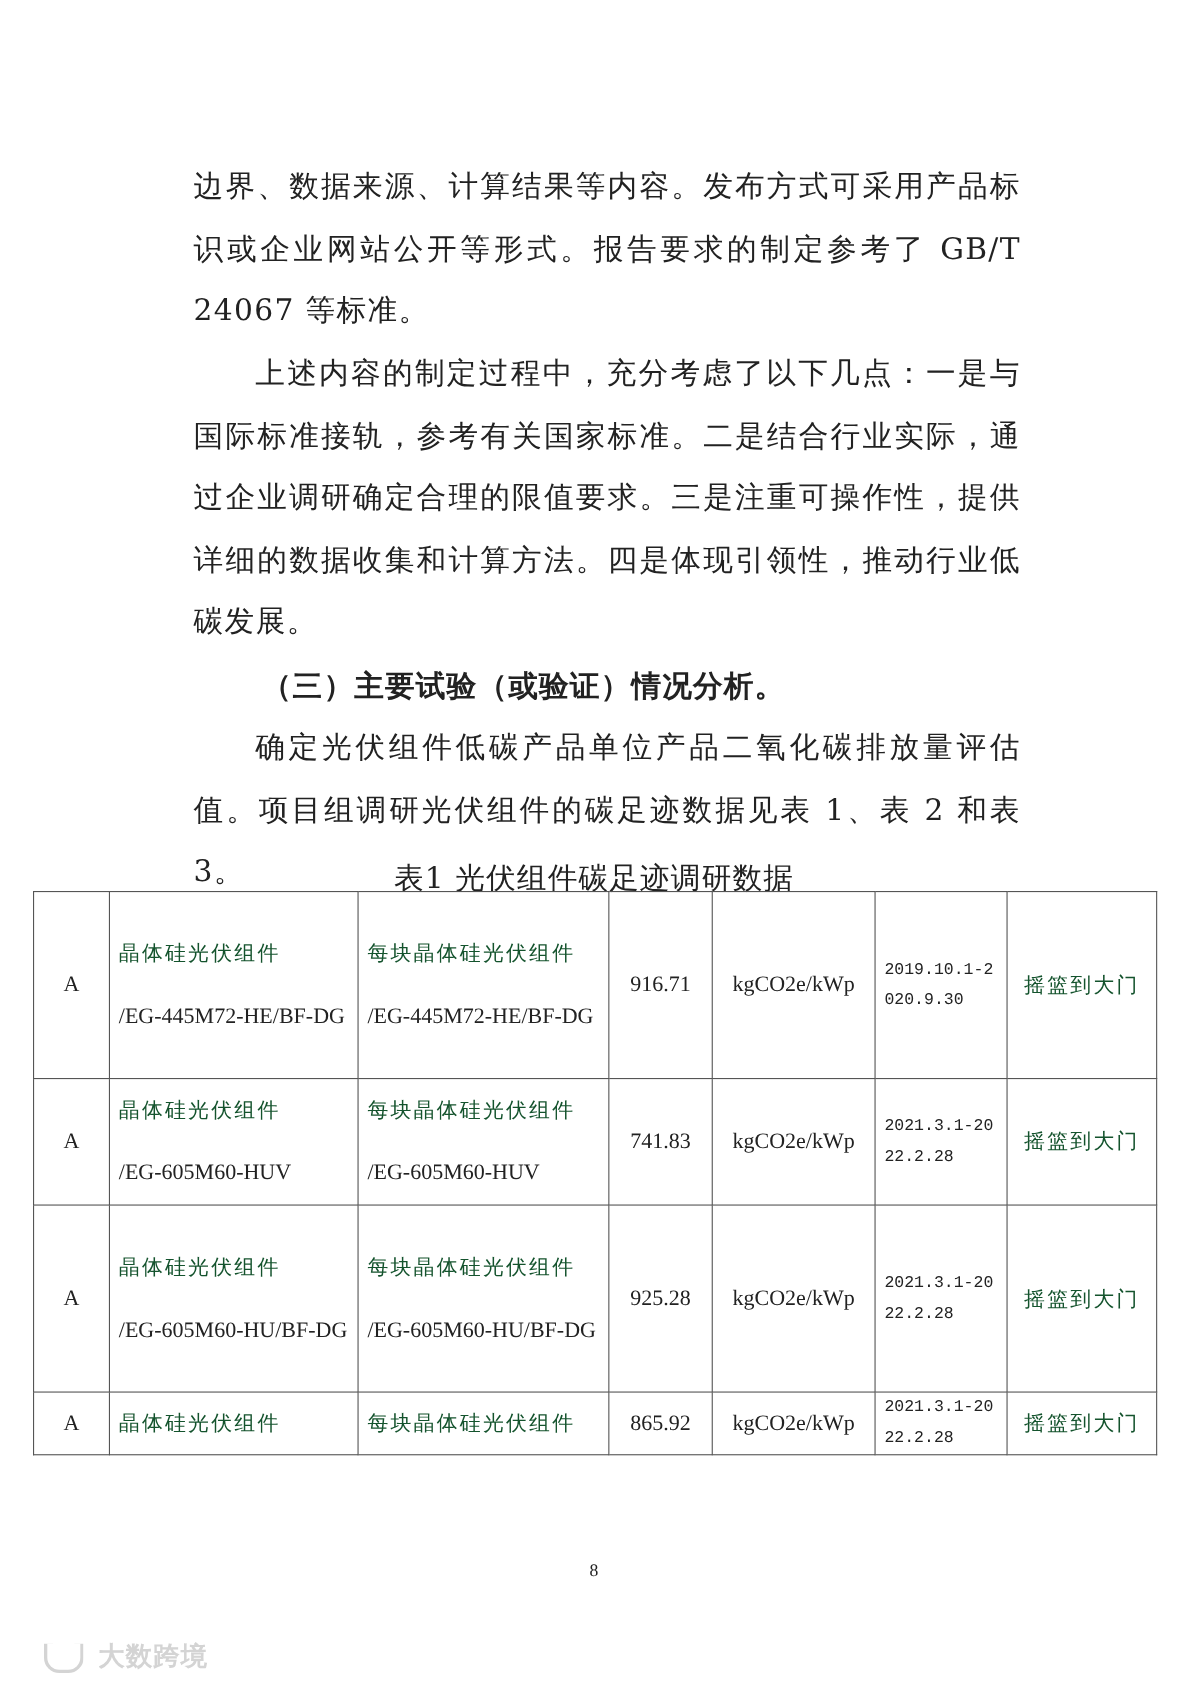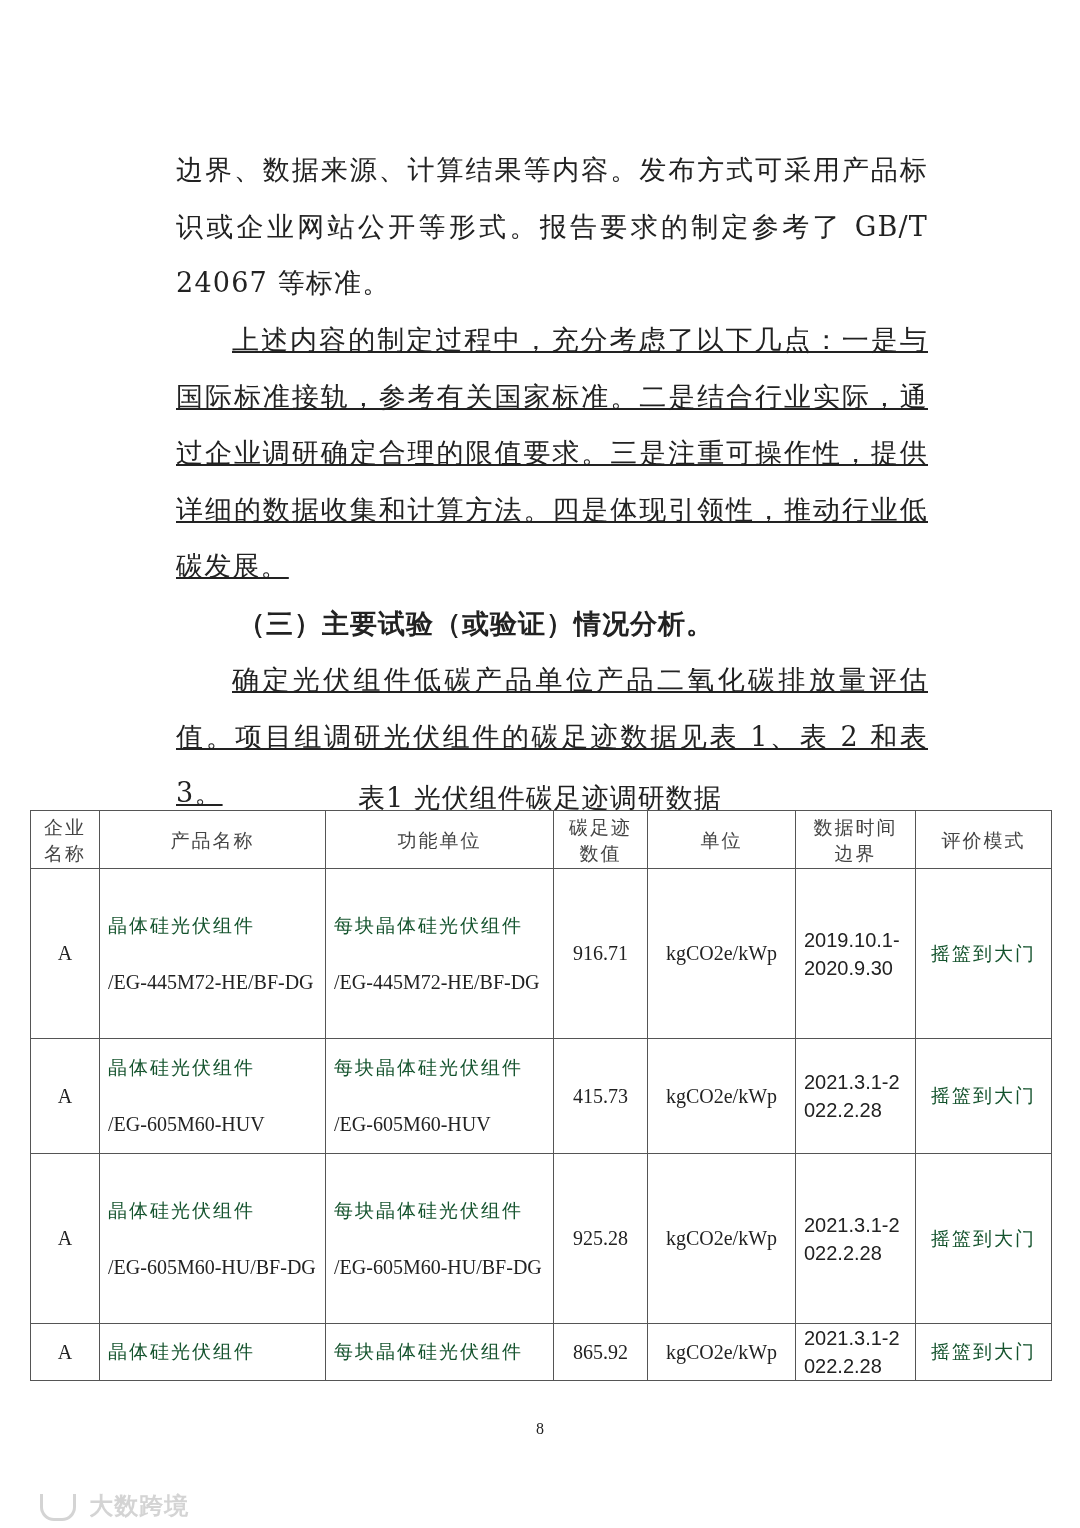--- a/index.html
+++ b/index.html
@@ -1,31 +1,31 @@
 <!DOCTYPE html>
 <html><head>
   <meta charset="utf-8">
   <style>
     html, body { margin:0; padding:0; background:#ffffff; }
     body { width:1080px; height:1528px; position:relative; overflow:hidden;
            font-family:"DejaVu Serif","Liberation Serif",serif; color:#222; }
     .para { position:absolute; left:164px; width:752px; font-size:27px; line-height:56.5px;
             text-align:justify; letter-spacing:1.2px; margin:12px; }
-    .indent { text-indent:56px;text-decoration:underline; }
+    .indent { text-indent:56px; }
     .heading { position:absolute; left:222px; top:590px; font-size:27px; font-weight:bold; margin:16px; letter-spacing:1px; }
     .caption { position:absolute; left:0; width:1080px; top:780px; text-align:center; font-size:27px; letter-spacing:1px; }
     table.data { position:absolute; left:30px; top:810px; width:1021px; border-collapse:collapse;
                  table-layout:fixed; font-size:19px; }
     table.data td, table.data th { border:1.3px solid #555; padding:0 8px; vertical-align:middle; font-weight:normal; }
     table.data th { font-family:"DejaVu Sans","Liberation Sans",sans-serif; font-size:19px; color:#444; line-height:26px; text-align:center; letter-spacing:2px; }
     .c-cent { text-align:center; }
     .cn { font-family:"DejaVu Sans","Liberation Sans",sans-serif; color:#14532d; letter-spacing:2px; }
     .lat { font-family:"Liberation Serif","DejaVu Serif",serif; font-size:20px; color:#222; }
     .tall-cell { line-height:57px; }
-    .date { font-family:Liberation Sans, sans-serif; font-size:20px; line-height:28px; }
+    .date { font-family:Liberation Mono, monospace; font-size:15px; line-height:28px; }
     .page-num { position:absolute; top:1420px; left:0; width:1080px; text-align:center;
                 font-family:"Liberation Serif",serif; font-size:16px; }
     .watermark { position:absolute; left:6px; top:1490px; font-family:"DejaVu Sans",sans-serif;
                  font-size:24px; color:#d4d4d4; font-weight:bold; letter-spacing:1px;padding-left:34px; }
   </style>
 </head>
 <body>
 
 <p class="para" style="top:130px;">边界、数据来源、计算结果等内容。发布方式可采用产品标识或企业网站公开等形式。报告要求的制定参考了 GB/T 24067 等标准。</p>
 <p class="para indent" style="top:300px;">上述内容的制定过程中，充分考虑了以下几点：一是与国际标准接轨，参考有关国家标准。二是结合行业实际，通过企业调研确定合理的限值要求。三是注重可操作性，提供详细的数据收集和计算方法。四是体现引领性，推动行业低碳发展。</p>
@@ -37,45 +37,36 @@
   <colgroup>
     <col style="width:69px">
       <col style="width:226px">
       <col style="width:228px">
       <col style="width:94px">
       <col style="width:148px">
       <col style="width:120px">
       <col style="width:136px">
   </colgroup>
   <tbody>
-      <tr style="height:58px;">
-    <th><span>企业名称</span></th>
-    <th>产品名称</th>
-    <th>功能单位</th>
-    <th>碳足迹数值</th>
-    <th>单位</th>
-    <th>数据时间边界</th>
-    <th>评价模式</th>
-  </tr>
 
   <tr style="height:170px;">
     <td class="c-cent lat">A</td>
     <td class="tall-cell"><span class="cn">晶体硅光伏组件</span><br><span class="lat" style="word-break:break-all;">/EG-445M72-HE/BF-DG</span></td>
     <td class="tall-cell"><span class="cn">每块晶体硅光伏组件</span><br><span class="lat" style="word-break:break-all;">/EG-445M72-HE/BF-DG</span></td>
     <td class="c-cent lat">916.71</td>
     <td class="c-cent lat">kgCO2e/kWp</td>
     <td class="date" style="word-break:break-all;">2019.10.1-2020.9.30</td>
     <td class="c-cent cn">摇篮到大门</td>
   </tr>
 
   <tr style="height:115px;">
     <td class="c-cent lat">A</td>
     <td class="tall-cell"><span class="cn">晶体硅光伏组件</span><br><span class="lat">/EG-605M60-HUV</span></td>
     <td class="tall-cell"><span class="cn">每块晶体硅光伏组件</span><br><span class="lat">/EG-605M60-HUV</span></td>
-    <td class="c-cent lat">415.73</td>
+    <td class="c-cent lat">741.83</td>
     <td class="c-cent lat">kgCO2e/kWp</td>
     <td class="date" style="word-break:break-all;">2021.3.1-2022.2.28</td>
     <td class="c-cent cn">摇篮到大门</td>
   </tr>
 
   <tr style="height:170px;">
     <td class="c-cent lat">A</td>
     <td class="tall-cell"><span class="cn">晶体硅光伏组件</span><br><span class="lat" style="word-break:break-all;">/EG-605M60-HU/BF-DG</span></td>
     <td class="tall-cell"><span class="cn">每块晶体硅光伏组件</span><br><span class="lat" style="word-break:break-all;">/EG-605M60-HU/BF-DG</span></td>
     <td class="c-cent lat">925.28</td>

